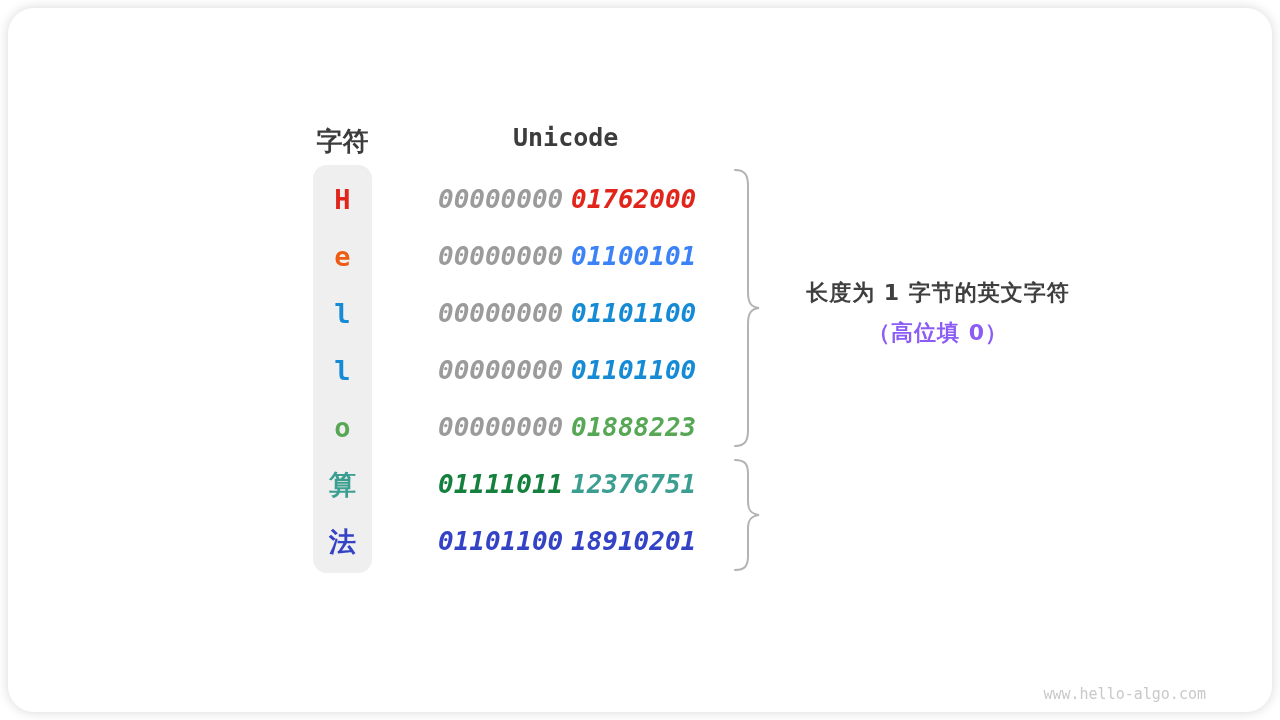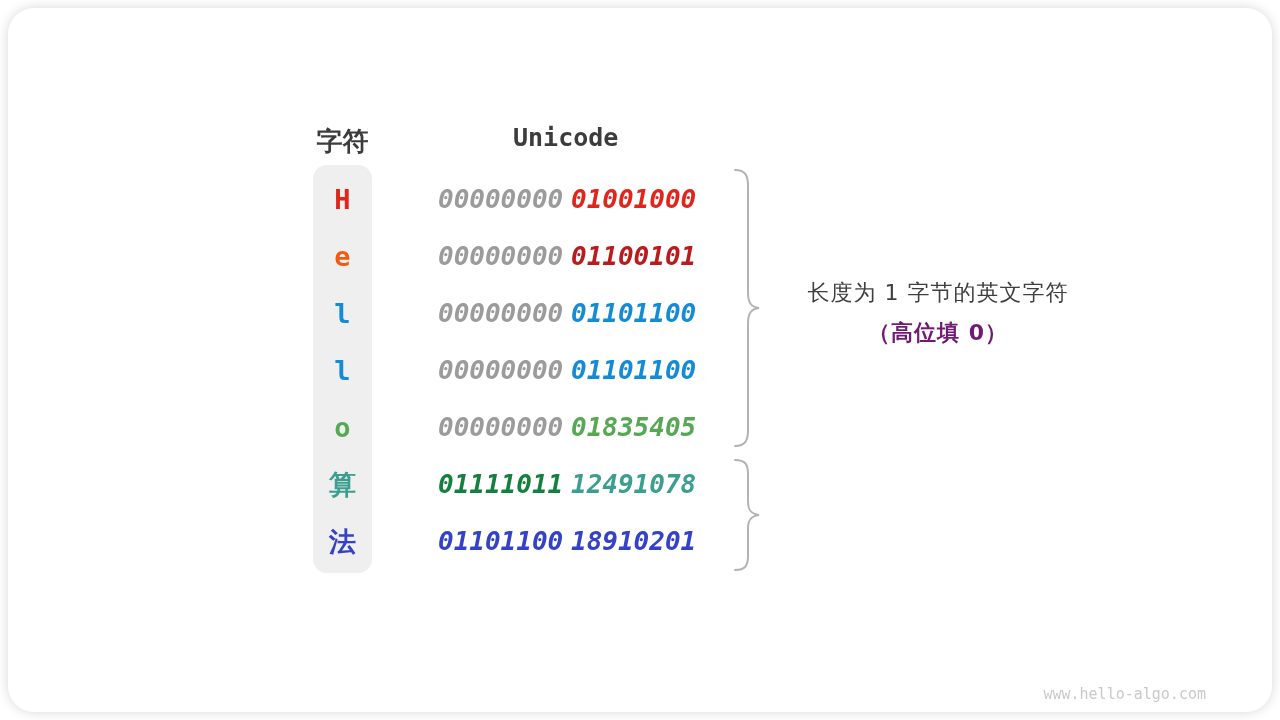--- a/index.html
+++ b/index.html
@@ -86,27 +86,27 @@
   }
   .anno {
     position: absolute;
     left: 765px;
     width: 330px;
     text-align: center;
   }
   .anno-line1 {
     font-size: 22px;
     color: #3f3f3f;
-    font-weight: 400;
+    font-weight: 700;
     letter-spacing: 1px;
   }
   .anno-line2 {
     margin-top: 10px;
     font-size: 22px;
-    color: #701a75;
+    color: #8b5cf6;
     font-weight: bold;
     letter-spacing: 1px;
   }
   .watermark {
     position: absolute;
     right: 66px;
     top: 677px;
     font-family: "DejaVu Sans Mono", monospace;
     font-size: 15px;
     color: #c9c9c9;
@@ -119,46 +119,46 @@
   <div class="card">
 
     <div class="col-header char-header">字符</div>
     <div class="col-header unicode-header">Unicode</div>
 
     <div class="char-column-bg"></div>
 
     <div class="row" style="top:163px">
       <span class="char" style="color: rgb(225, 37, 27);">H</span>
       <span class="byte byte1" style="color: rgb(155, 155, 155);">00000000</span>
-      <span class="byte byte2" style="color: rgb(225, 37, 27);">01001000</span>
+      <span class="byte byte2" style="color: rgb(225, 37, 27);">01762000</span>
     </div>
     <div class="row" style="top:220px">
       <span class="char" style="color: rgb(238, 91, 18);">e</span>
       <span class="byte byte1" style="color: rgb(155, 155, 155);">00000000</span>
-      <span class="byte byte2" style="color: #b91c1c;">01100101</span>
+      <span class="byte byte2" style="color: #3b82f6;">01100101</span>
     </div>
     <div class="row" style="top:277px">
       <span class="char" style="color: rgb(22, 139, 213);">l</span>
       <span class="byte byte1" style="color: rgb(155, 155, 155);">00000000</span>
       <span class="byte byte2" style="color: rgb(22, 139, 213);">01101100</span>
     </div>
     <div class="row" style="top:334px">
       <span class="char" style="color: rgb(22, 139, 213);">l</span>
       <span class="byte byte1" style="color: rgb(155, 155, 155);">00000000</span>
       <span class="byte byte2" style="color: rgb(22, 139, 213);">01101100</span>
     </div>
     <div class="row" style="top:391px">
       <span class="char" style="color: rgb(87, 167, 85);">o</span>
       <span class="byte byte1" style="color: rgb(155, 155, 155);">00000000</span>
-      <span class="byte byte2" style="color: rgb(87, 167, 85);">01835405</span>
+      <span class="byte byte2" style="color: rgb(87, 167, 85);">01888223</span>
     </div>
     <div class="row" style="top:448px">
       <span class="char" style="color: rgb(60, 158, 144);">算</span>
       <span class="byte byte1" style="color: #15803d;">01111011</span>
-      <span class="byte byte2" style="color: rgb(60, 158, 144);">12491078</span>
+      <span class="byte byte2" style="color: rgb(60, 158, 144);">12376751</span>
     </div>
     <div class="row" style="top:505px">
       <span class="char" style="color: rgb(52, 66, 198);">法</span>
       <span class="byte byte1" style="color: rgb(52, 66, 198);">01101100</span>
       <span class="byte byte2" style="color: rgb(52, 66, 198);">18910201</span>
     </div>
 
     <svg class="brace" style="left:720px; top:160px;" width="34" height="280" viewBox="0 0 34 280">
       <path d="M7 2 C17 2 20 7 20 18 L20 124 C20 135 23 139 31 140 C23 141 20 145 20 156 L20 262 C20 273 17 278 7 278" fill="none" stroke="#b3b3b3" stroke-width="2" stroke-linecap="round"></path>
     </svg>

